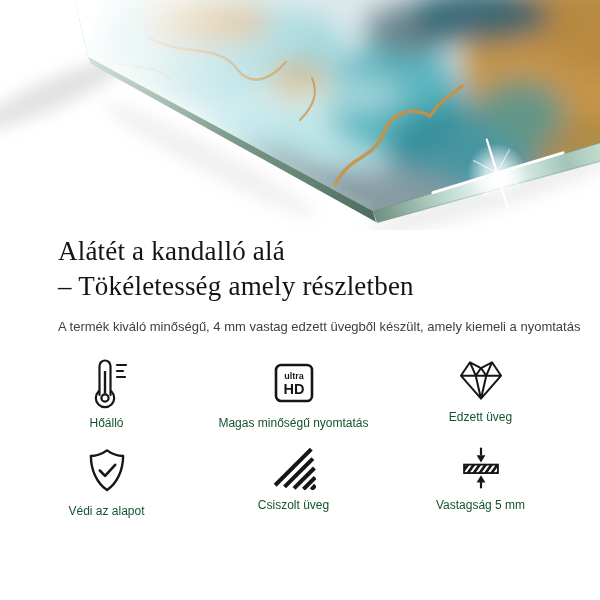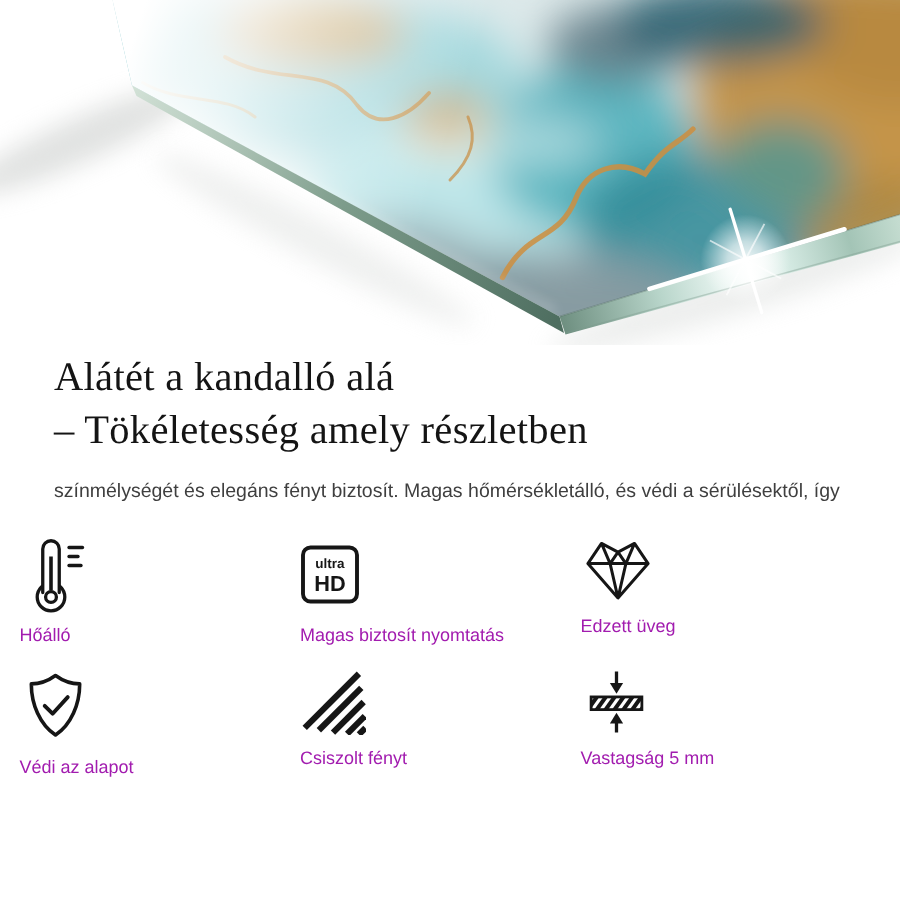--- a/index.html
+++ b/index.html
@@ -3,38 +3,38 @@
 <meta charset="utf-8">
 <style>
   html,body{margin:0;padding:0;}
   body{
     width:600px;height:600px;background:#ffffff;overflow:hidden;
     font-family:"Liberation Sans",sans-serif;
     -webkit-font-smoothing:antialiased;
   }
   .hero{position:relative;width:600px;height:230px;background:#fff;}
   .hero svg{display:block;}
-  .content{padding:0 36px;}
+  .content{padding:0 58px;}
   .title{
     margin:4px 0 0 0;
     font-family:"Liberation Serif","DejaVu Serif",serif;
     font-weight:500;
     font-size:27px;line-height:35px;color:#141414;letter-spacing:.2px;
   }
   .title span{display:block;}
   .desc{margin:12px 0 0 0;font-size:13px;line-height:22px;color:#3f3f3f;}
   .desc span{display:block;white-space:nowrap;}
   .features{
     margin:20px 26px 0 13px;width:561px;
     display:grid;grid-template-columns:repeat(3,1fr);row-gap:16px;
   }
-  .feature{display:flex;flex-direction:column;align-items:flex-start;}
+  .feature{display:flex;flex-direction:column;align-items:center;}
   .icon-box{height:50px;display:flex;align-items:center;justify-content:center;}
   .row2 .icon-box{height:44px;}
-  .feature-label{margin-top:8px;font-size:12px;line-height:14px;color:#a21caf;text-align:center;}
+  .feature-label{margin-top:8px;font-size:12px;line-height:14px;color:#14532d;text-align:center;}
   .ico{stroke:#161616;fill:none;}
   .badge-text{font-family:"Liberation Sans",sans-serif;fill:#161616;}
 </style>
 </head>
 <body>
 
 <div class="hero">
   <svg width="600" height="230" viewBox="0 0 600 230">
     <defs>
       <clipPath id="panelClip">
@@ -130,21 +130,21 @@
     </g>
   </svg>
 </div>
 
 <div class="content">
   <h1 class="title">
     <span>Alátét a kandalló alá</span>
     <span>– Tökéletesség amely részletben</span>
   </h1>
   <p class="desc">
-    <span>színmélységét és elegáns fényt biztosít. Magas hőmérsékletálló, és védi a sérülésektől, így</span>
+    <span>A termék kiváló minőségű, 4 mm vastag edzett üvegből készült, amely kiemeli a nyomtatás</span>
   </p>
 </div>
 
 <div class="features">
 
   <div class="feature">
     <div class="icon-box">
       <svg width="46" height="52" viewBox="0 0 46 52">
         <circle class="ico" cx="21" cy="41" r="9.2" stroke-width="2.2"></circle>
         <path d="M15.5,38 V9 A5.5,5.5 0 0 1 26.5,9 V38" fill="#ffffff" stroke="#161616" stroke-width="2.2" stroke-linecap="round"></path>
@@ -161,21 +161,21 @@
   </div>
 
   <div class="feature">
     <div class="icon-box">
       <svg width="40" height="40" viewBox="0 0 40 40">
         <rect class="ico" x="2" y="2" width="36" height="36" rx="5" stroke-width="2.6"></rect>
         <text class="badge-text" x="20" y="15.5" font-size="9" font-weight="bold" text-anchor="middle">ultra</text>
         <text class="badge-text" x="20" y="31" font-size="14.5" font-weight="bold" text-anchor="middle">HD</text>
       </svg>
     </div>
-    <div class="feature-label">Magas biztosít nyomtatás</div>
+    <div class="feature-label">Magas minőségű nyomtatás</div>
   </div>
 
   <div class="feature row2">
     <div class="icon-box">
       <svg width="50" height="44" viewBox="0 0 50 46">
         <path class="ico" stroke-width="2.1" stroke-linejoin="round" d="M4,18.5 L13.5,4.5 L25,10.5 L36.5,4.5 L46,18.5 L25,42.5 Z
              M4,18.5 H46
              M13.5,4.5 L19.5,18.5 L25,42.5
              M36.5,4.5 L30.5,18.5 L25,42.5
              M25,10.5 L19.5,18.5 M25,10.5 L30.5,18.5"></path>
@@ -199,21 +199,21 @@
       <svg width="44" height="44" viewBox="0 0 56 56">
         <g stroke="#161616" stroke-width="5.2">
           <line x1="4" y1="50" x2="50" y2="4"></line>
           <line x1="16" y1="52" x2="52" y2="16"></line>
           <line x1="28" y1="54" x2="54" y2="28"></line>
           <line x1="40" y1="55" x2="55" y2="40"></line>
           <line x1="50" y1="55.5" x2="55.5" y2="50"></line>
         </g>
       </svg>
     </div>
-    <div class="feature-label">Csiszolt fényt</div>
+    <div class="feature-label">Csiszolt üveg</div>
   </div>
 
   <div class="feature row2">
     <div class="icon-box">
       <svg width="48" height="44" viewBox="0 0 48 52">
         <defs>
             <clipPath id="hatchClip">
               <rect x="4" y="22" width="40" height="10"></rect>
             </clipPath>
           </defs>

